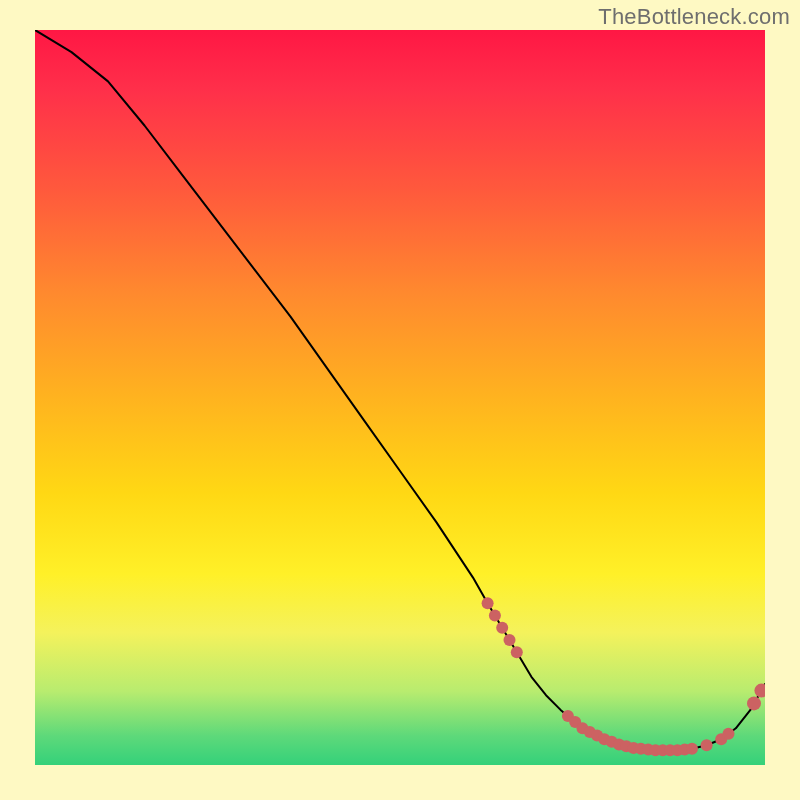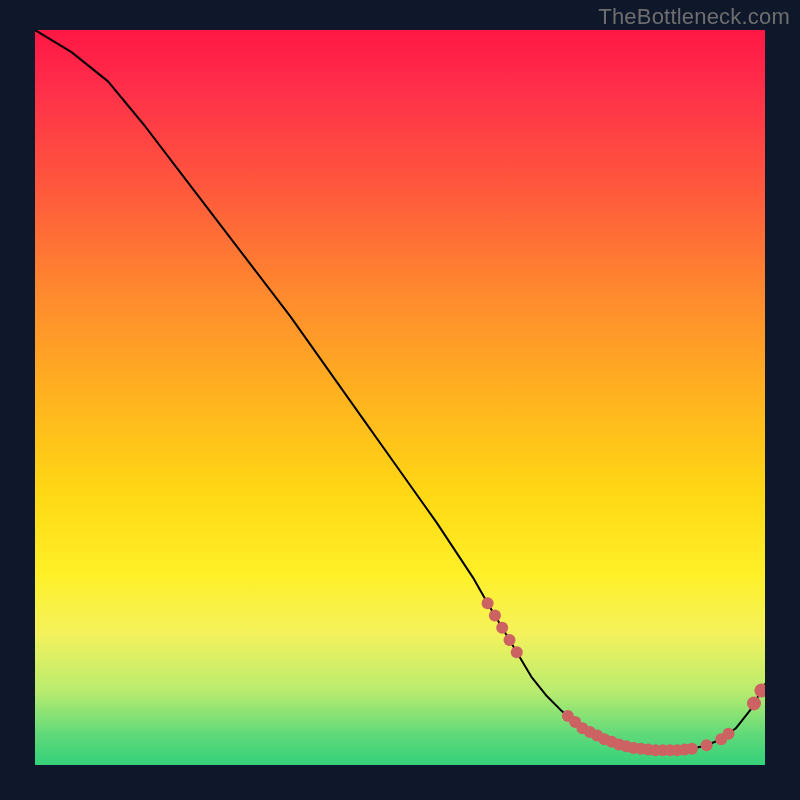--- a/index.html
+++ b/index.html
@@ -8,21 +8,21 @@
     width: 800px;
     height: 800px;
     background: #000;
     overflow: hidden;
     font-family: Arial, Helvetica, sans-serif;
   }
   .frame {
     position: relative;
     width: 800px;
     height: 800px;
-    background: #0f172a;
+    background: #fef9c3;
   }
   .watermark {
     position: absolute;
     top: 4px;
     right: 10px;
     color: #6e6e6e;
     font-size: 22px;
     font-weight: 500;
     letter-spacing: 0.2px;
     user-select: none;

